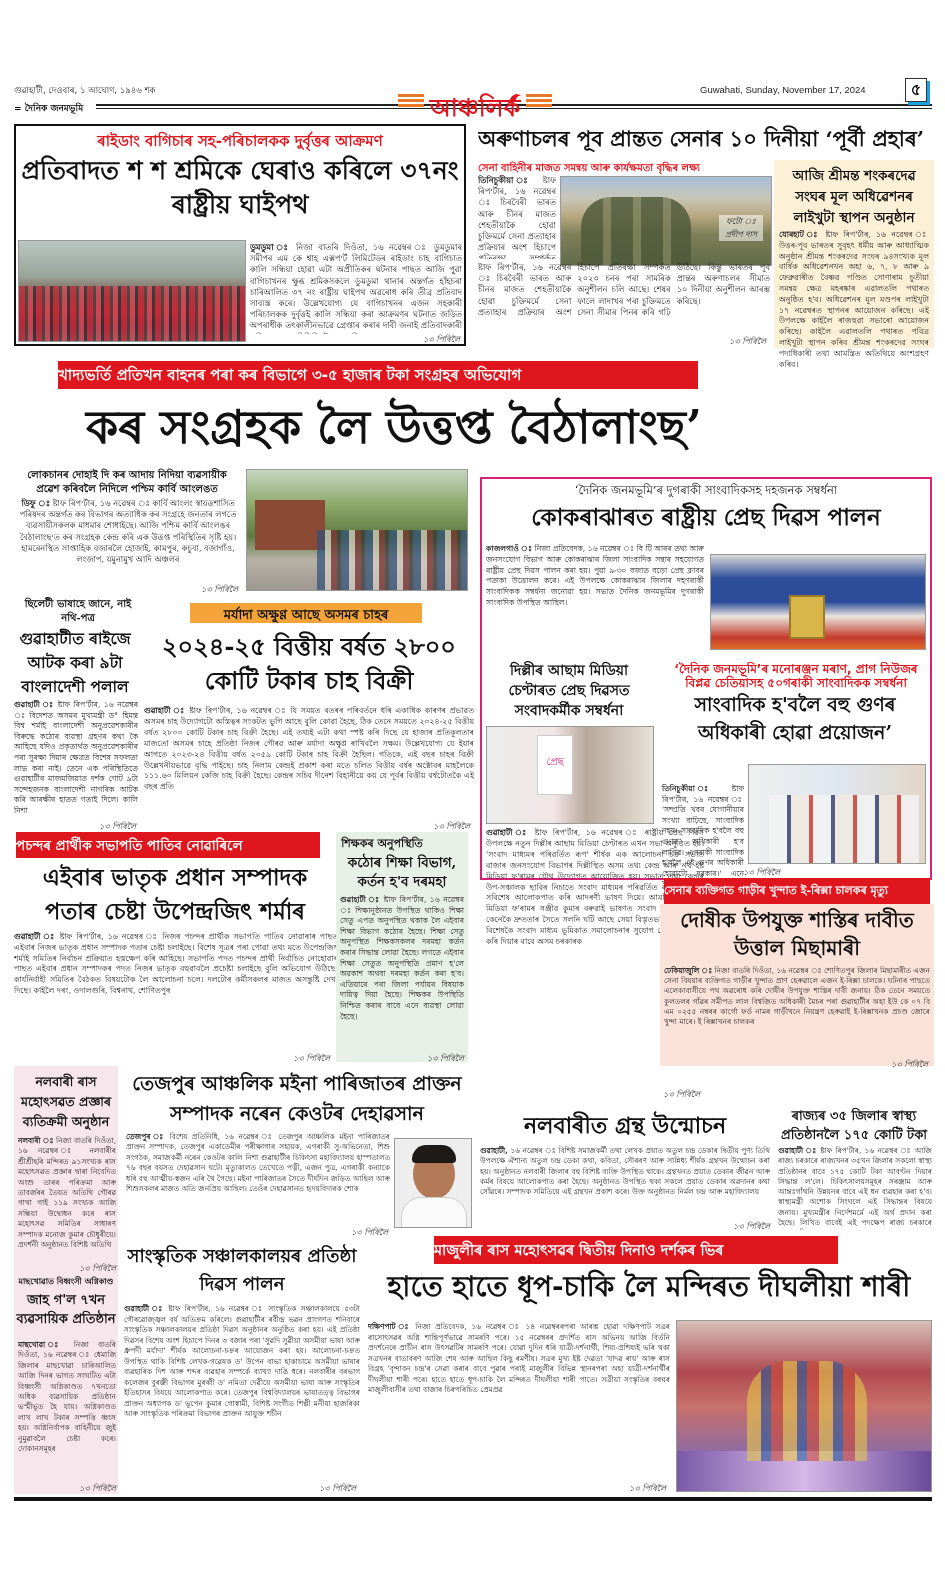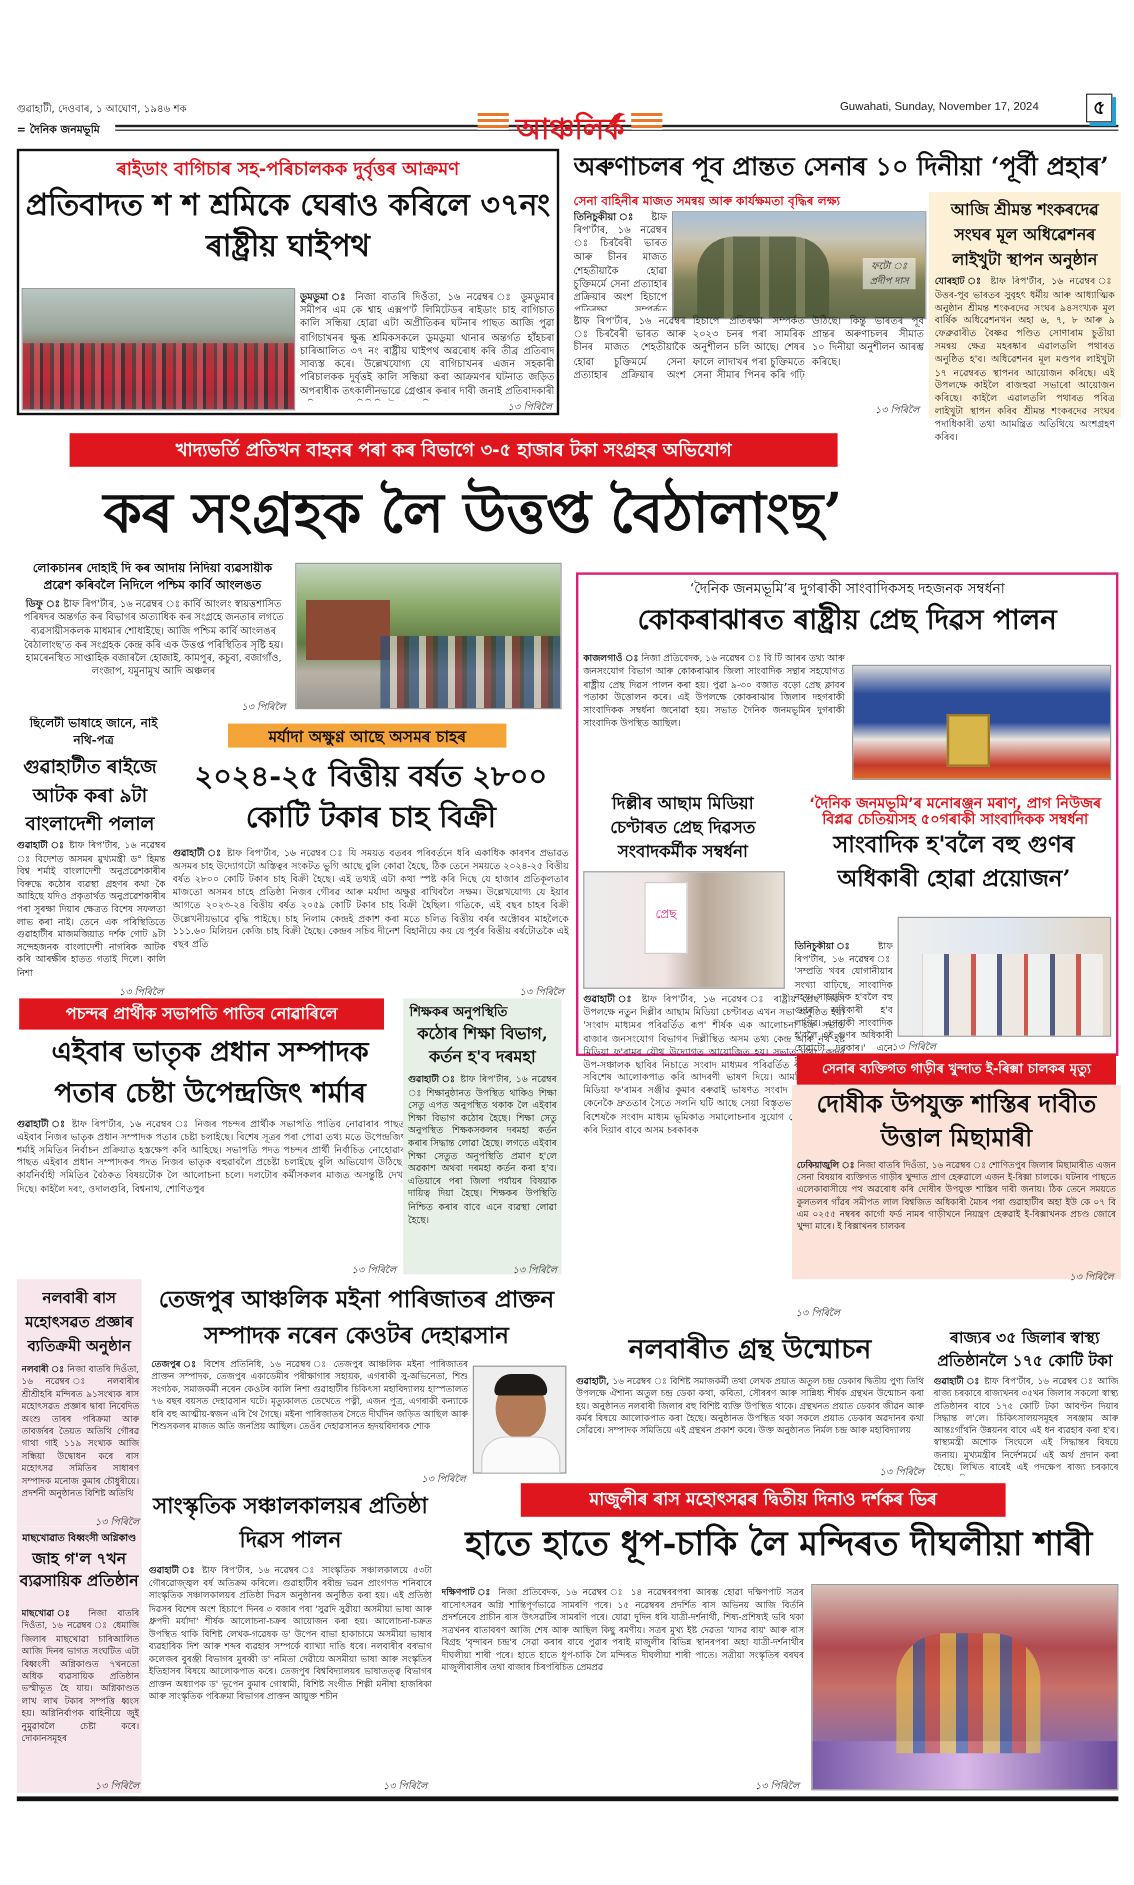--- a/index.html
+++ b/index.html
@@ -2,21 +2,21 @@
 <html><head>
 <meta charset="utf-8">
 <style>
 *{box-sizing:border-box;margin:0;padding:0}
 html,body{width:945px;height:1571px;background:#fff;overflow:hidden}
 body{font-family:"DejaVu Sans",sans-serif;color:#111;position:relative}
 .abs{position:absolute}
 .body-text{font-size:8.2px;line-height:11.2px;color:#222;text-align:justify;overflow:hidden;font-family:"DejaVu Serif",serif}
 .cont{font-size:8px;font-style:italic;color:#333;text-align:right}
 .hl{font-family:"DejaVu Serif",serif;font-weight:bold;color:#111;text-align:center;line-height:1.15;overflow:hidden}
-.red-bar{background:#e0161e;color:#fff;text-align:center;font-weight:bold;font-family:"DejaVu Sans",sans-serif;overflow:hidden;white-space:nowrap}
+.red-bar{background:#e0161e;color:#fff;text-align:left;font-weight:bold;font-family:"DejaVu Sans",sans-serif;overflow:hidden;white-space:nowrap}
 .orange-bar{background:#f5a43a;color:#111;text-align:center;font-weight:bold;white-space:nowrap;overflow:hidden}
 .photo{overflow:hidden;border:1px solid #999}
 .kicker-red{color:#e0161e;font-weight:bold;text-align:center;white-space:nowrap;overflow:hidden}
 .rule{background:#111}
 </style>
 </head>
 <body>
 
 <div class="abs" style="left:14px;top:84px;font-size:8.5px;color:#222">গুৱাহাটী, দেওবাৰ, ১ আঘোণ, ১৯৪৬ শক</div>
 <div class="abs" style="left:14px;top:101px;font-size:9px;font-weight:bold;white-space:nowrap">= <span>দৈনিক জনমভূমি</span></div>

